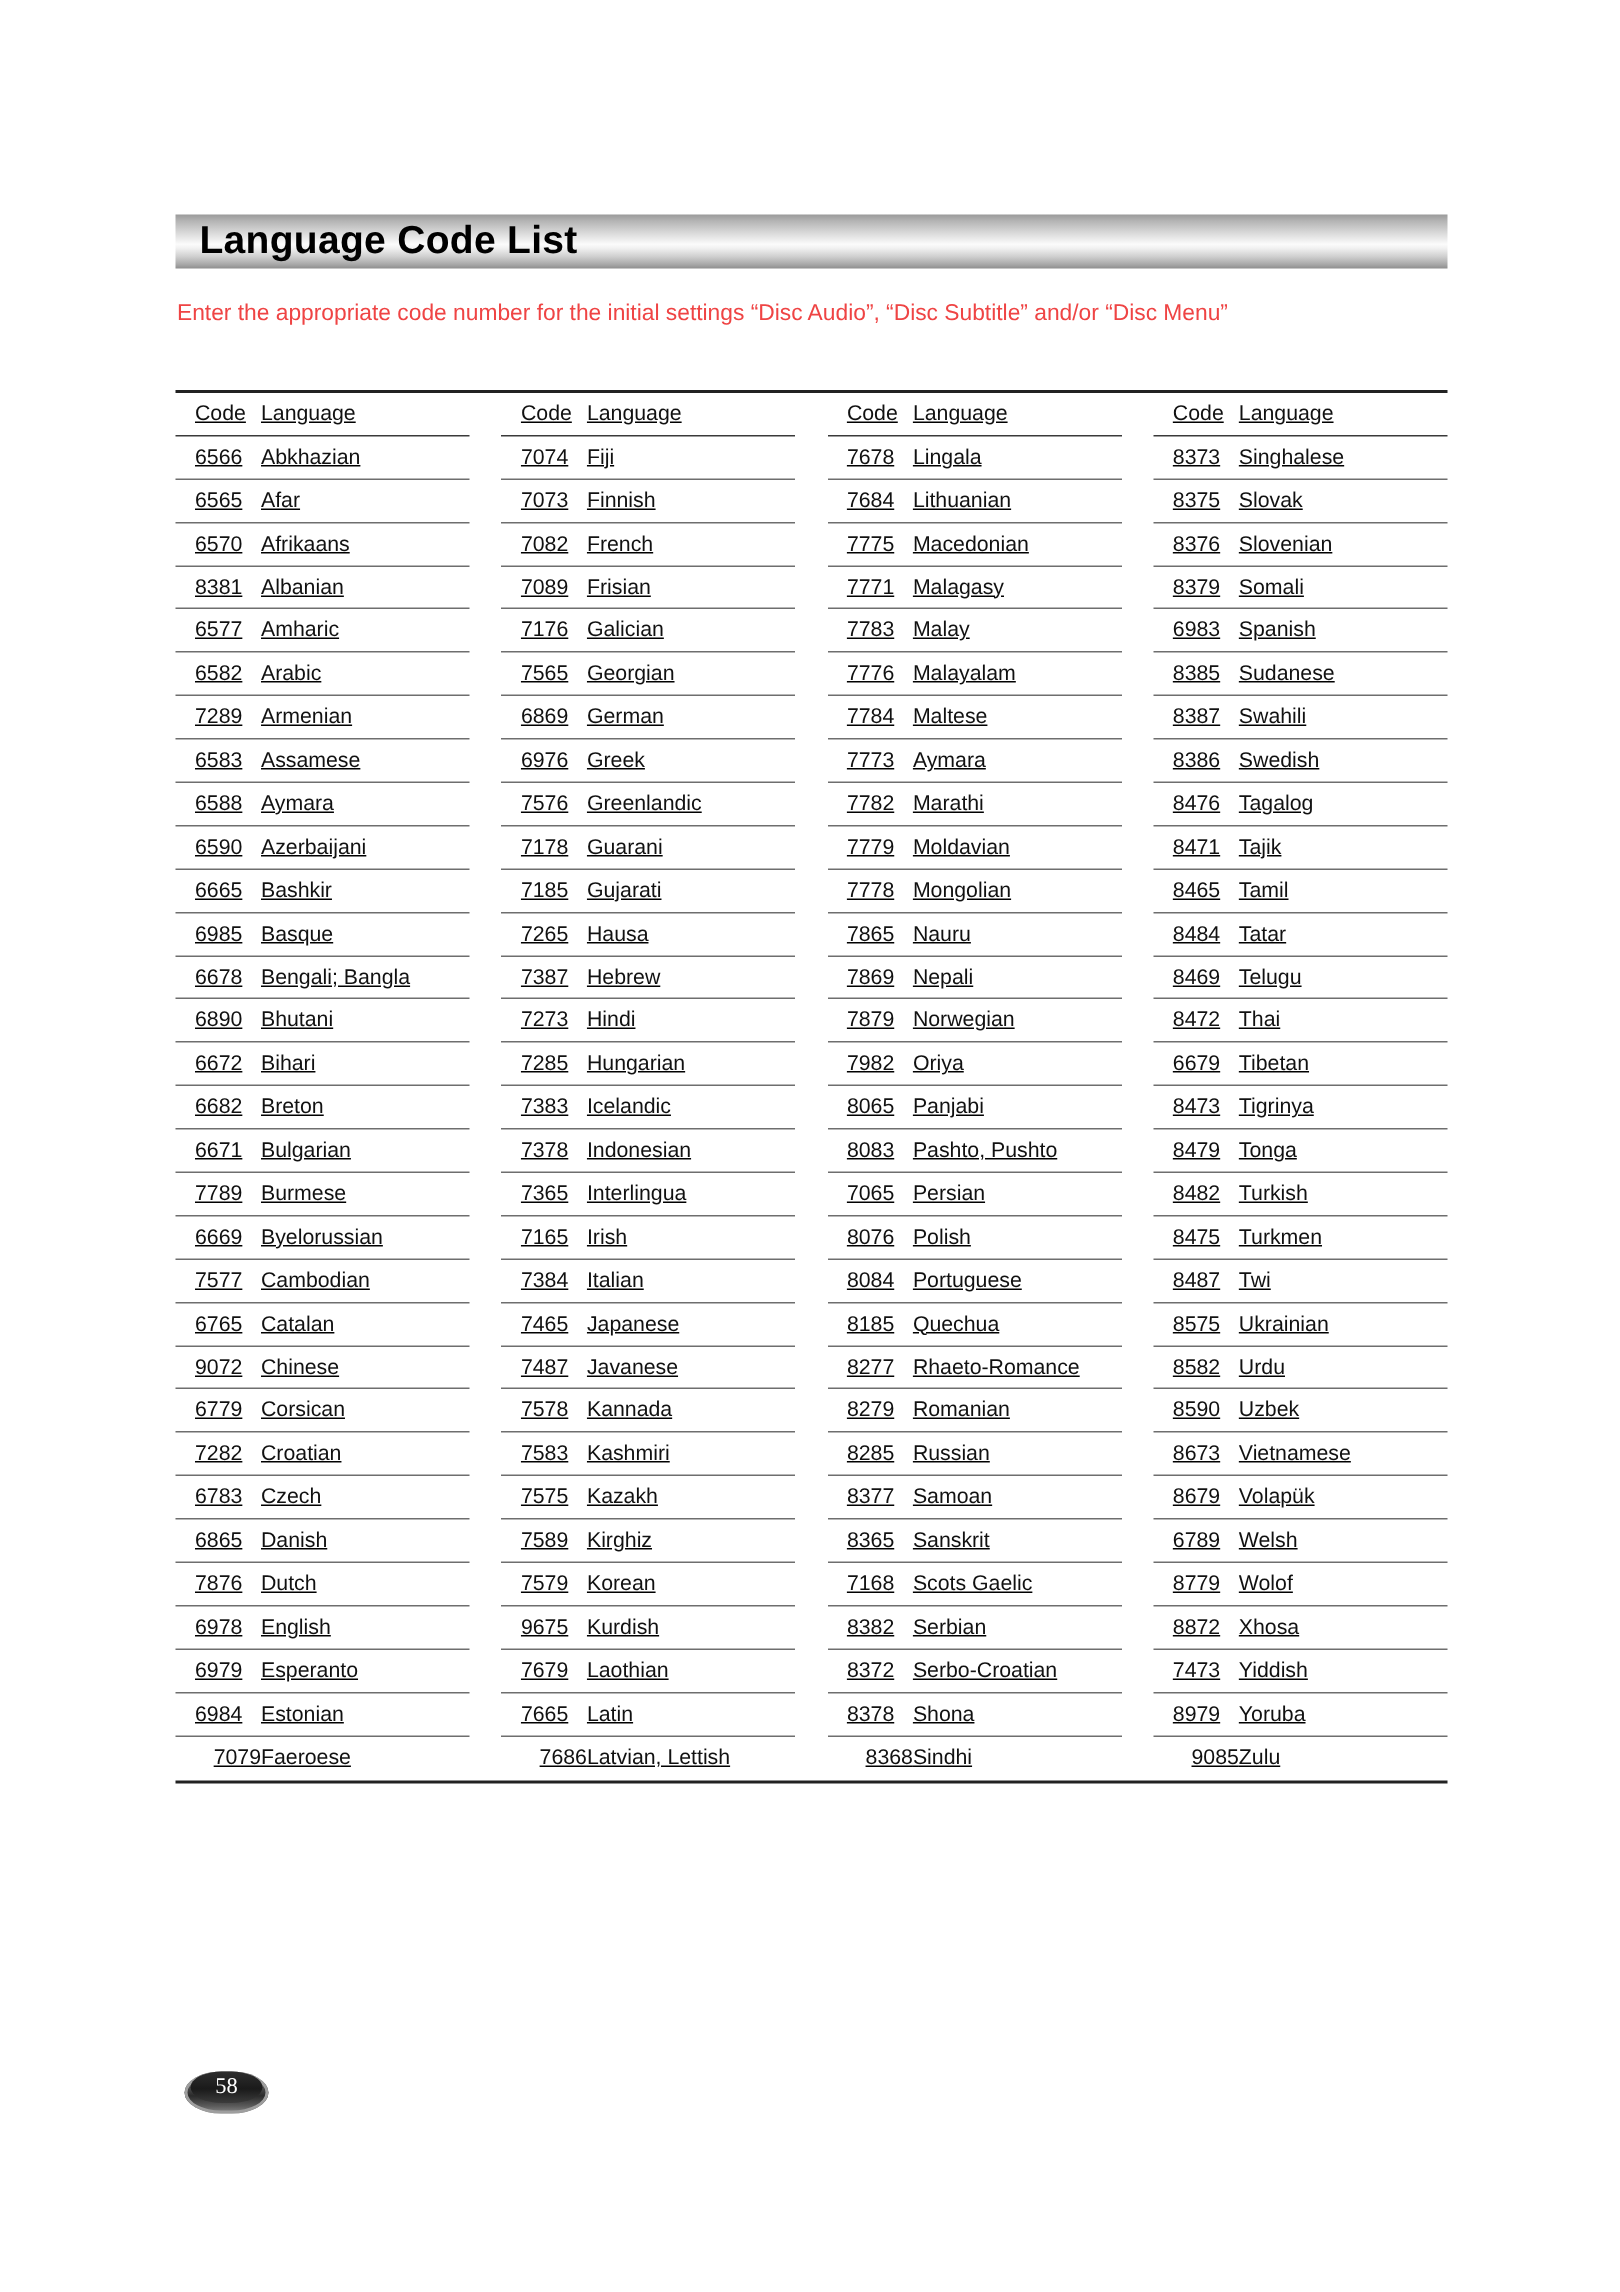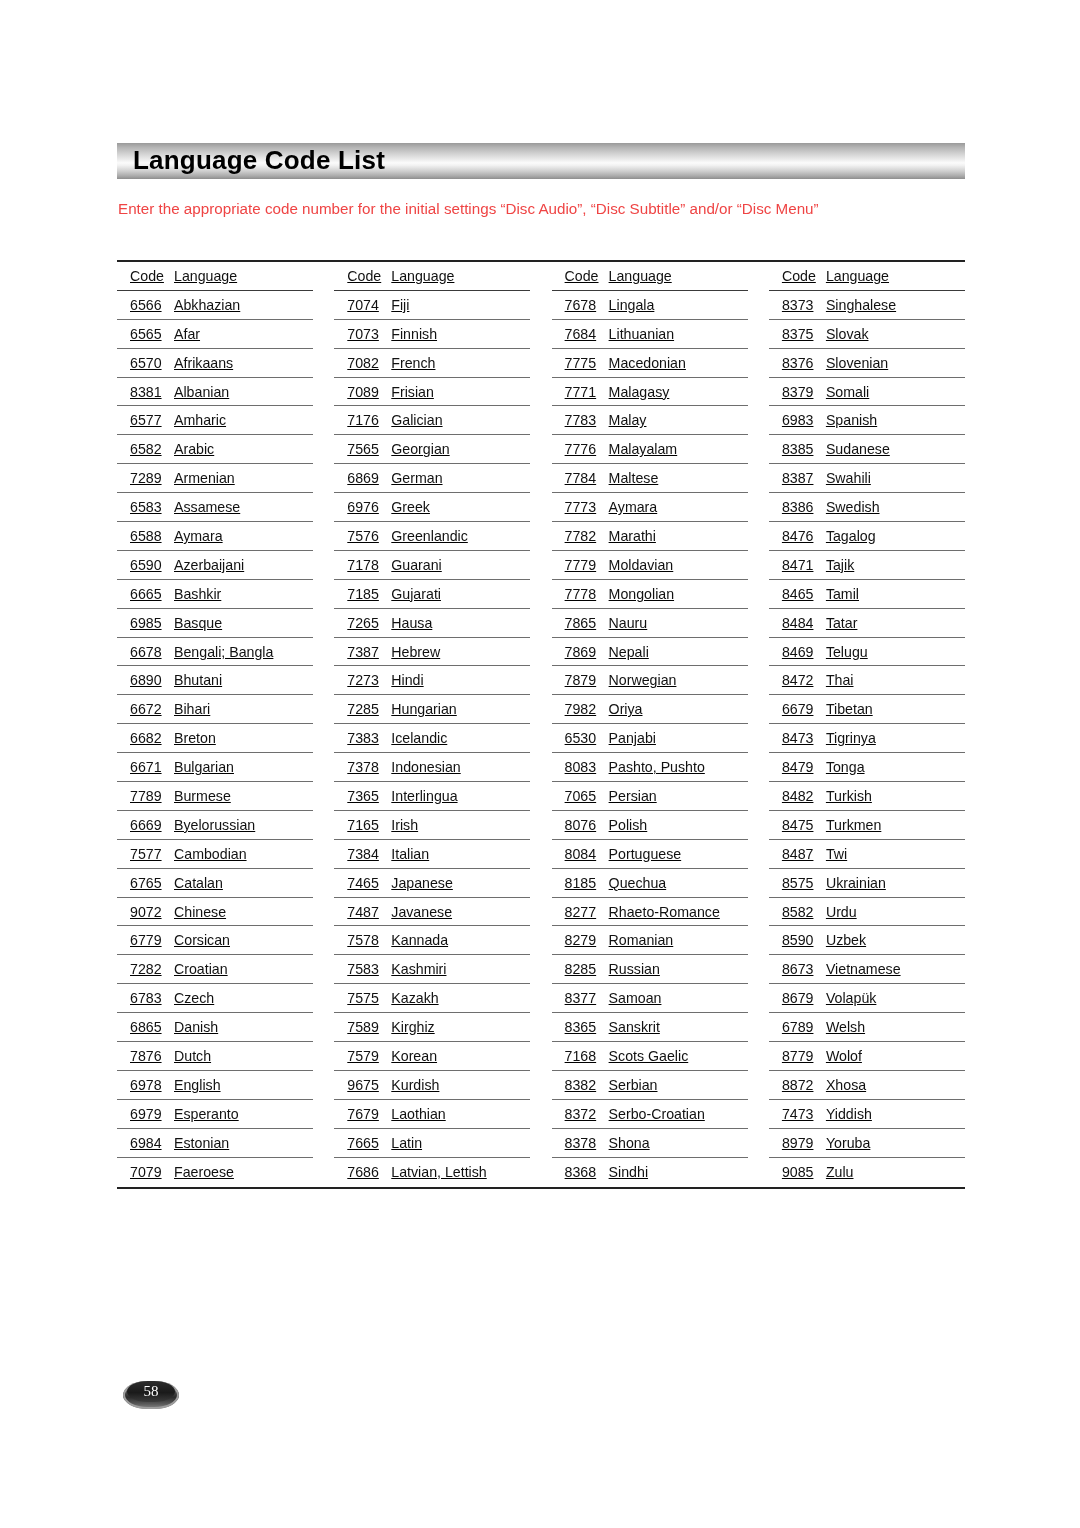--- a/index.html
+++ b/index.html
@@ -101,20 +101,21 @@
     display: flex;
     align-items: center;
     border-bottom: 1px solid #6e6e6e;
     box-sizing: border-box;
   }
   .cell.header {
     border-bottom: 1px solid #3a3a3a;
   }
   .cell.last {
     border-bottom: none;
+    text-align: right;
   }
   .code {
     width: 57px;
     padding-left: 13px;
     box-sizing: border-box;
     font-size: 14.2px;
     color: #111111;
     white-space: nowrap;
   }
   .lang {
@@ -499,21 +500,21 @@
           </div>
           <div class="cell">
             <span class="code">7879</span>
             <span class="lang">Norwegian</span>
           </div>
           <div class="cell">
             <span class="code">7982</span>
             <span class="lang">Oriya</span>
           </div>
           <div class="cell">
-            <span class="code">6530</span>
+            <span class="code">8065</span>
             <span class="lang">Panjabi</span>
           </div>
           <div class="cell">
             <span class="code">8083</span>
             <span class="lang">Pashto, Pushto</span>
           </div>
           <div class="cell">
             <span class="code">7065</span>
             <span class="lang">Persian</span>
           </div>

